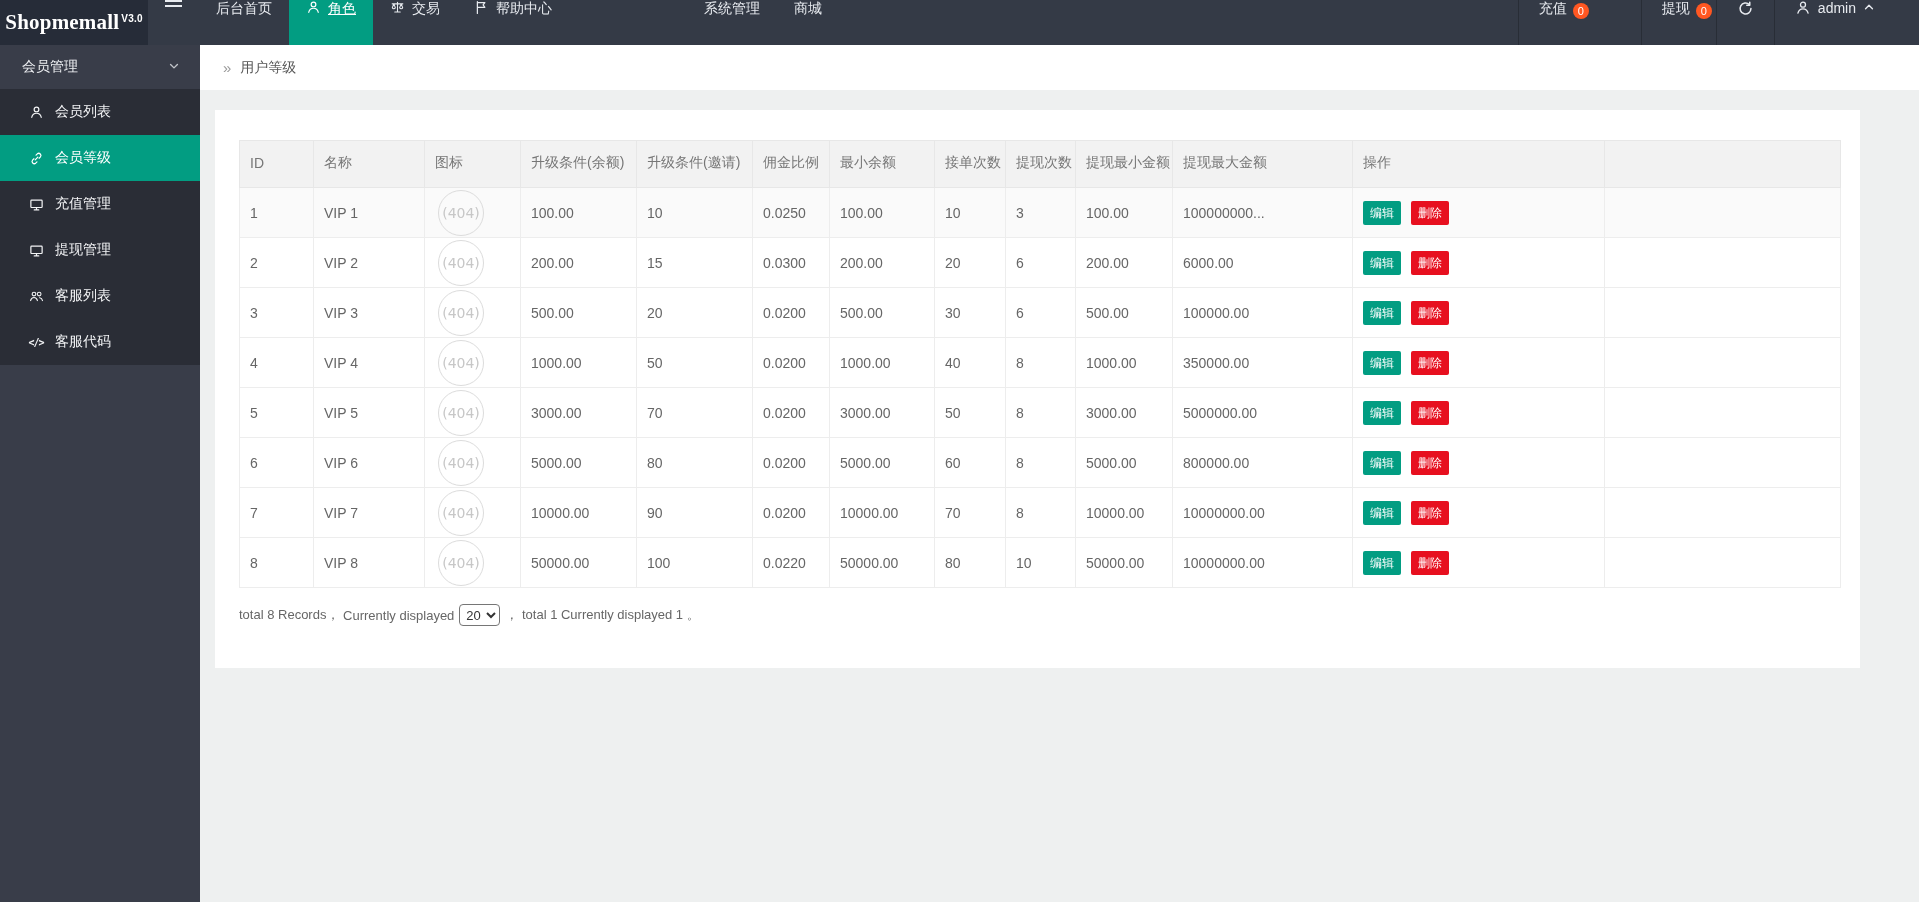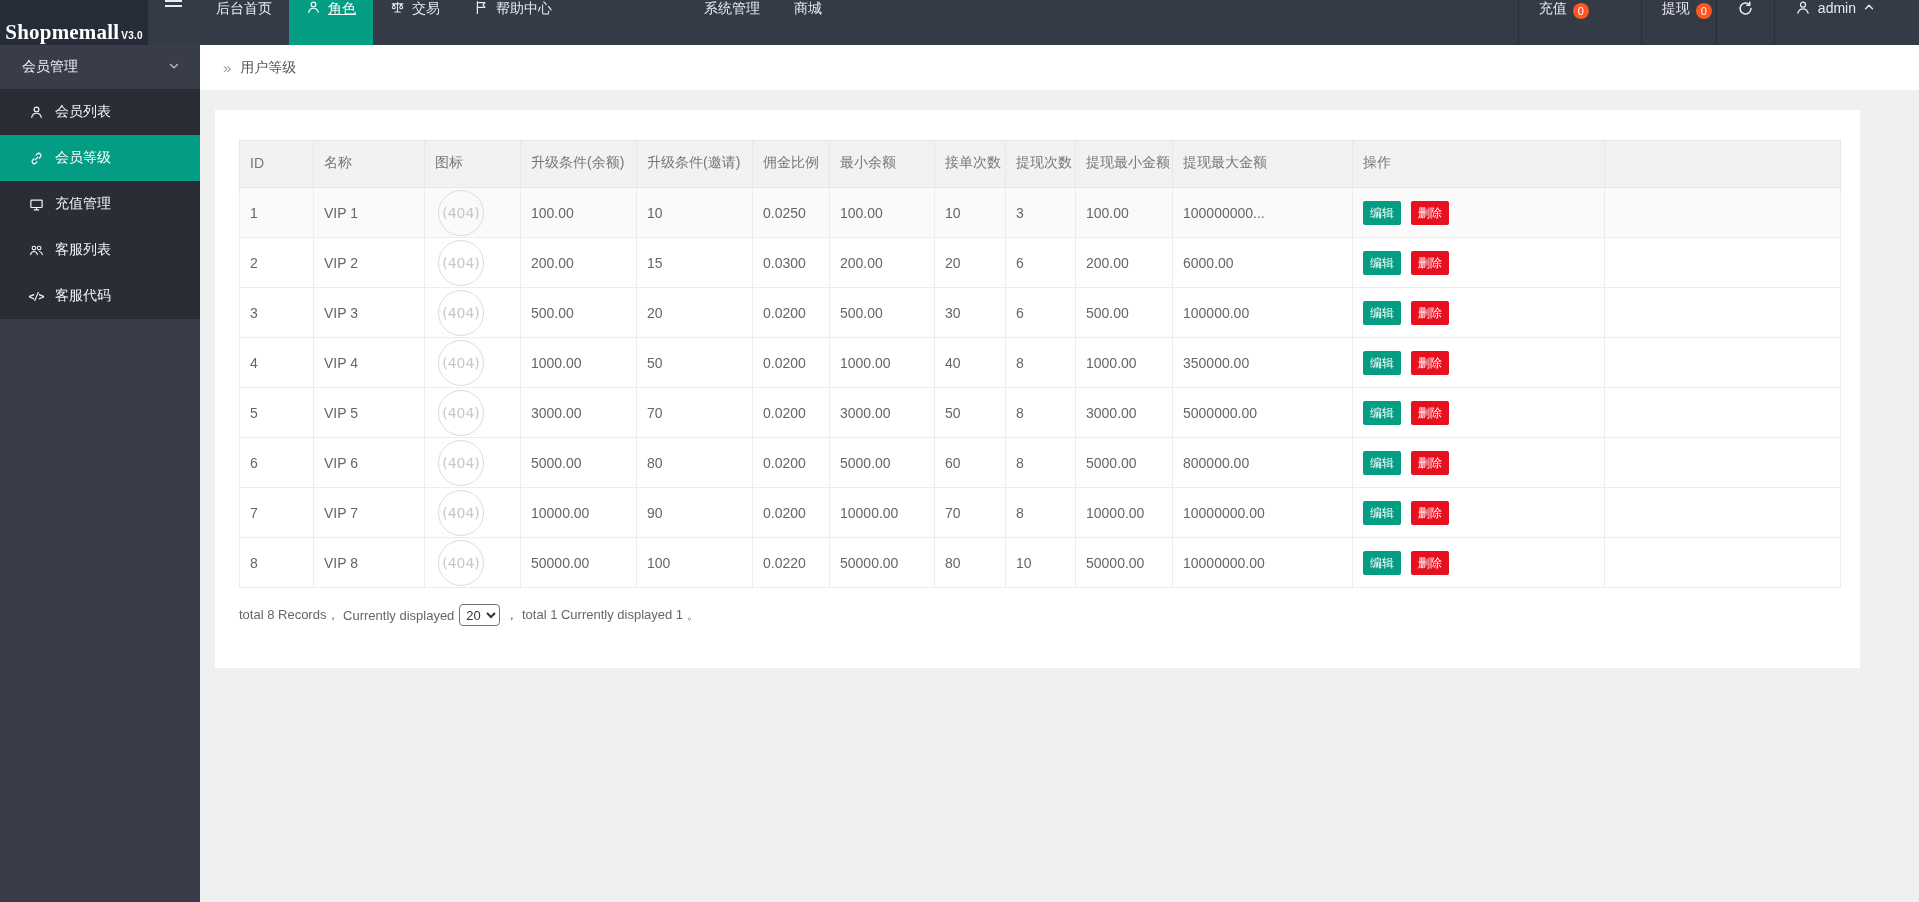--- a/index.html
+++ b/index.html
@@ -9,21 +9,21 @@
   }
   *{box-sizing:border-box}
   html,body{width:1919px;height:902px;margin:0;overflow:hidden;
     font-family:"Liberation Sans","DejaVu Sans",sans-serif;background:var(--page-bg);}
   svg{fill:none;stroke:currentColor;stroke-width:1.3;stroke-linecap:round;stroke-linejoin:round}
 
   
   .header{position:fixed;left:0;top:0;width:1919px;height:45px;background:var(--header-bg);
     display:flex;align-items:stretch;z-index:20;}
   .logo{width:148px;height:45px;background:var(--logo-bg);color:#fff;display:flex;
-    align-items:flex-end;justify-content:center;font-family:"Liberation Serif","DejaVu Serif",serif;
+    align-items:center;justify-content:center;font-family:"Liberation Serif","DejaVu Serif",serif;
     font-size:21px;font-weight:bold;letter-spacing:.2px;}
   .logo sup{font-size:10px;font-weight:bold;margin-left:2px;transform:translateY(-4px);font-family:"Liberation Sans",sans-serif;}
   .nav-left{display:flex;align-items:stretch;}
   .nav-item{height:45px;display:flex;align-items:flex-start;gap:7px;padding:0 17px;
     color:#e8ebf0;font-size:14px;cursor:pointer;position:relative;white-space:nowrap;}
   .nav-item.active{background:var(--accent);color:#fff;text-decoration:underline;}
   .nav-item.gap{margin-left:118px;}
   .nav-ic svg{width:15px;height:15px;display:block;}
   .bars{width:17px;height:2px;background:#e8ebf0;position:relative;display:block;}
   .bars::before,.bars::after{content:"";position:absolute;left:0;width:17px;height:2px;background:#e8ebf0;}
@@ -179,20 +179,29 @@
         <span>会员等级</span>
       </div>
       <div class="side-item">
         <span class="side-ic">
           <svg viewBox="0 0 16 16">
             <rect x="2" y="3.4" width="12" height="7.8" rx="0.8"></rect>
             <path d="M5.6 13.8h4.8M8 11.2v2.6"></path>
           </svg>
         </span>
         <span>充值管理</span>
+      </div>
+      <div class="side-item">
+        <span class="side-ic">
+          <svg viewBox="0 0 16 16">
+            <rect x="2" y="3.4" width="12" height="7.8" rx="0.8"></rect>
+            <path d="M5.6 13.8h4.8M8 11.2v2.6"></path>
+          </svg>
+        </span>
+        <span>提现管理</span>
       </div>
     </div>
     <div class="group-children">
       <div class="side-item">
         <span class="side-ic">
           <svg viewBox="0 0 18 16">
             <circle cx="6" cy="5" r="2.2"></circle>
             <path d="M1.9 12.9c.5-2.5 2.2-3.7 4.1-3.7s3.6 1.2 4.1 3.7"></path>
             <circle cx="12.2" cy="5" r="2.2"></circle>
             <path d="M12.8 9.4c1.7.3 3 1.5 3.4 3.5"></path>

